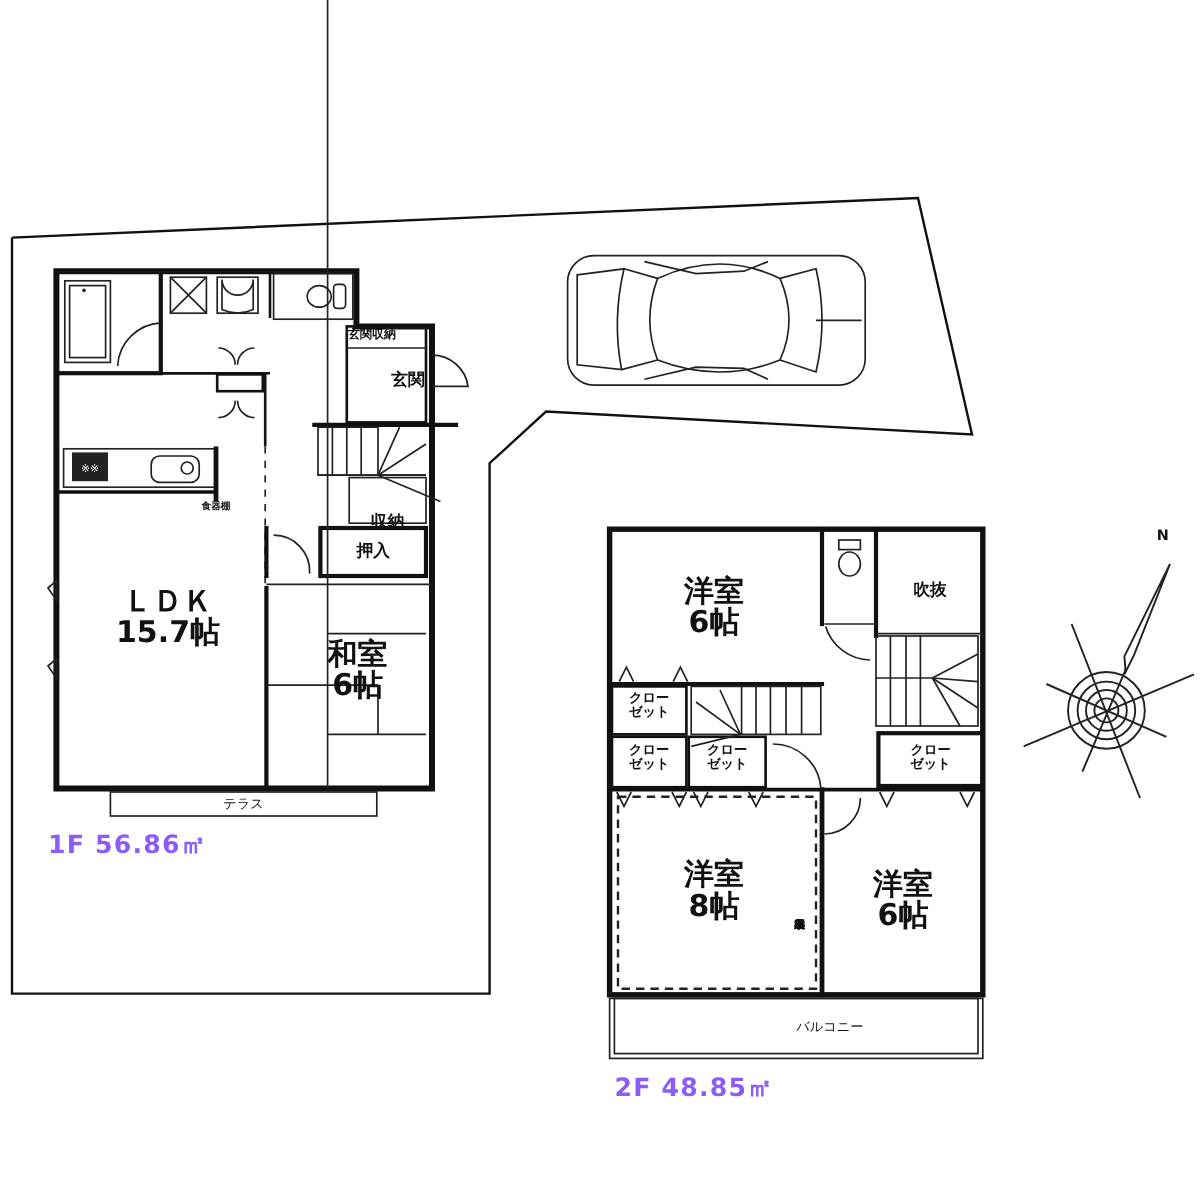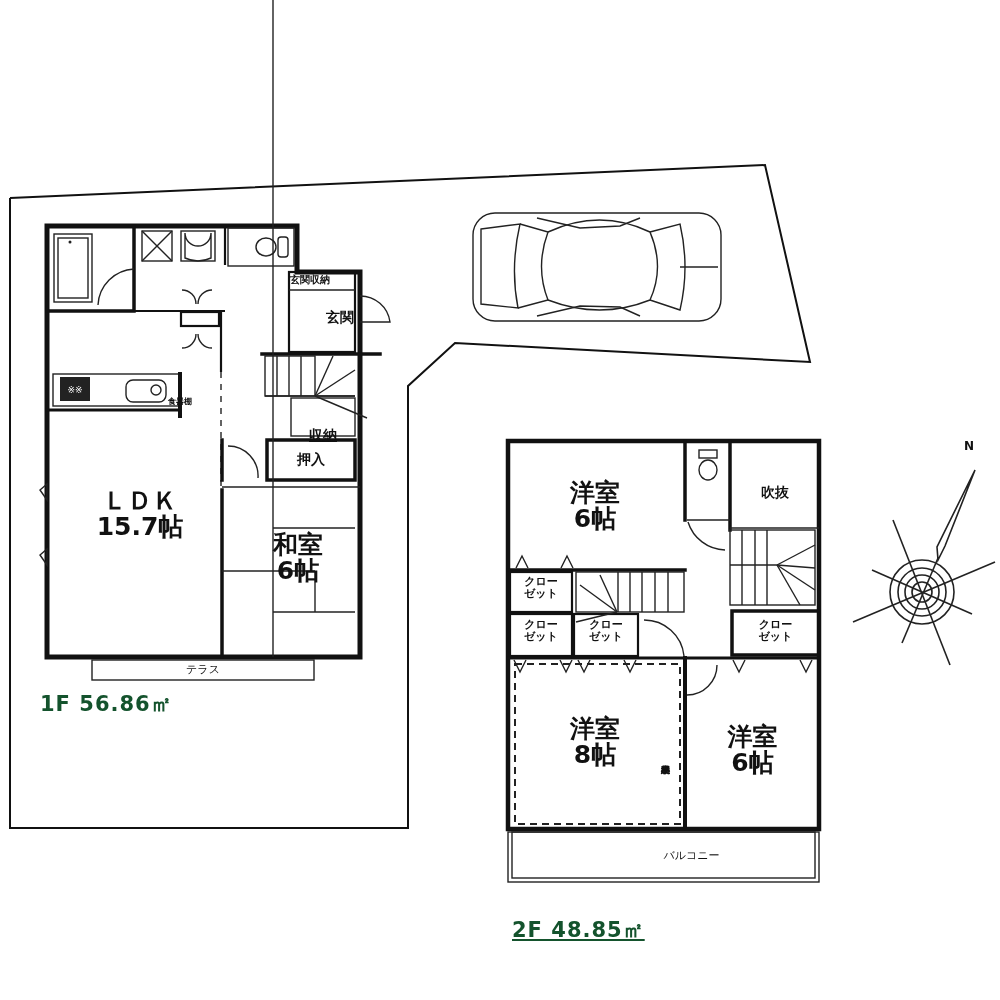--- a/index.html
+++ b/index.html
@@ -8,21 +8,21 @@
   .wall { stroke: #111; stroke-width: 5; fill: none; stroke-linecap: square; }
   .thin { stroke: #222; stroke-width: 1.4; fill: none; }
   .med { stroke: #111; stroke-width: 2.2; fill: none; }
   .site { stroke: #111; stroke-width: 2; fill: none; }
   .dash { stroke: #222; stroke-width: 2; fill: none; stroke-dasharray: 7 5; }
   .lbl { position: absolute; color: #111; text-align: center; white-space: nowrap; line-height: 1.05; font-weight: bold; font-family: "DejaVu Sans", sans-serif; }
   .room-big { font-size: 25px; }
   .room-mid { font-size: 14px; font-weight: bold; }
   .room-sm { font-size: 11px; font-weight: bold; }
   .tiny { font-size: 8px; }
-  .area { position: absolute; font-size: 21px; font-weight: bold; font-family: "DejaVu Sans", sans-serif; color: #14532d; letter-spacing: 1px; }
+  .area { position: absolute; font-size: 21px; font-weight: bold; font-family: "DejaVu Sans", sans-serif; color: #8b5cf6; letter-spacing: 1px; }
   .vert { writing-mode: vertical-rl; font-size: 9px; font-weight: bold; }
 </style>
 </head>
 <body>
 
 <svg width="1000" height="1000" viewBox="0 0 1000 1000">
 
   <polyline class="site" points="10,198 765,165 810,362 455,343 408,386 408,828 10,828 10,198"></polyline>
 
   <g class="thin">
@@ -189,21 +189,21 @@
 </div>
 <div class="lbl room-big" style="left:258px; top:532px; width:80px;">
   <div>和室</div>
   <div>6帖</div>
 </div>
 <div class="lbl room-sm" style="left:290px; top:275px; width:40px; font-size:10px;">玄関収納</div>
 <div class="lbl room-mid" style="left:290px; top:310px; width:64px;text-align:right;">玄関</div>
 <div class="lbl room-mid" style="left:292px; top:428px; width:62px;text-decoration:underline;">収納</div>
 <div class="lbl room-mid" style="left:268px; top:452px; width:86px;">押入</div>
 <div class="lbl room-sm" style="left:92px; top:664px; width:222px; font-weight:normal;">テラス</div>
-<div class="lbl tiny" style="left:160px; top:398px; width:40px;font-family:Liberation Serif, serif;">食器棚</div>
+<div class="lbl tiny" style="left:160px; top:418px; width:40px;font-family:Liberation Serif, serif;">食器棚</div>
 <div class="area" style="left:40px; top:690px;">1F  56.86㎡</div>
 
 <div class="lbl room-big" style="left:540px; top:480px; width:110px;">
   <div>洋室</div>
   <div>6帖</div>
 </div>
 <div class="lbl room-mid" style="left:732px; top:485px; width:86px;">吹抜</div>
 <div class="lbl room-sm" style="left:510px; top:576px; width:62px; white-space:pre-line;">クロー
 ゼット</div>
 <div class="lbl room-sm" style="left:510px; top:619px; width:62px; white-space:pre-line;">クロー
@@ -215,15 +215,15 @@
 <div class="lbl room-big" style="left:540px; top:716px; width:110px;">
   <div>洋室</div>
   <div>8帖</div>
 </div>
 <div class="lbl vert" style="left:660px; top:758px;">小屋裏収納</div>
 <div class="lbl room-big" style="left:695px; top:724px; width:115px;">
   <div>洋室</div>
   <div>6帖</div>
 </div>
 <div class="lbl room-sm" style="left:508px; top:850px; width:311px; font-weight:normal;margin-left:28px;">バルコニー</div>
-<div class="area" style="left:512px; top:916px;text-decoration:underline;">2F  48.85㎡</div>
+<div class="area" style="left:512px; top:892px;">2F  48.85㎡</div>
 
 <div class="lbl" style="left:964px; top:440px; font-size:12px;">N</div>
 
 </body></html>

